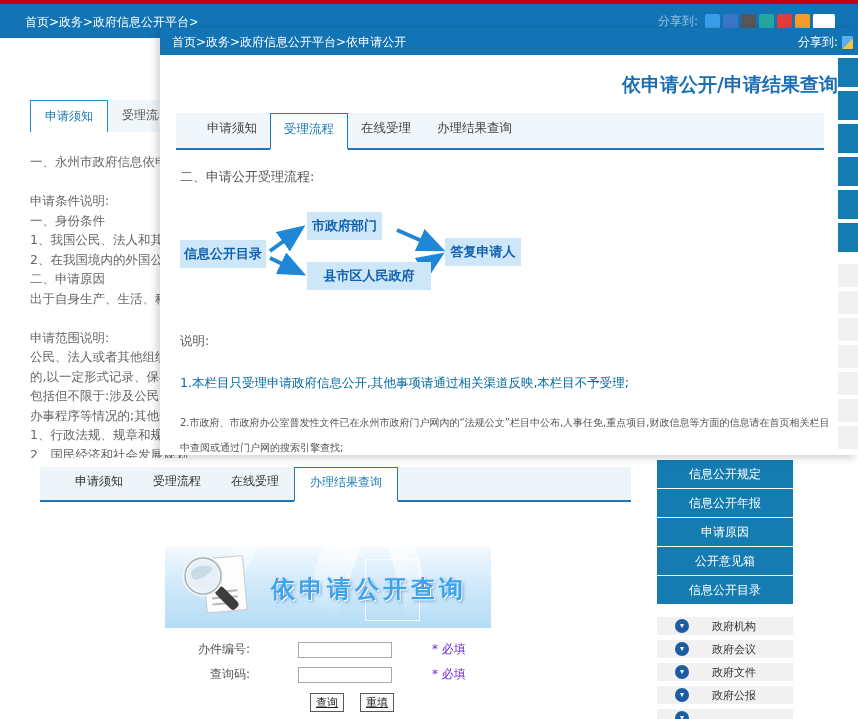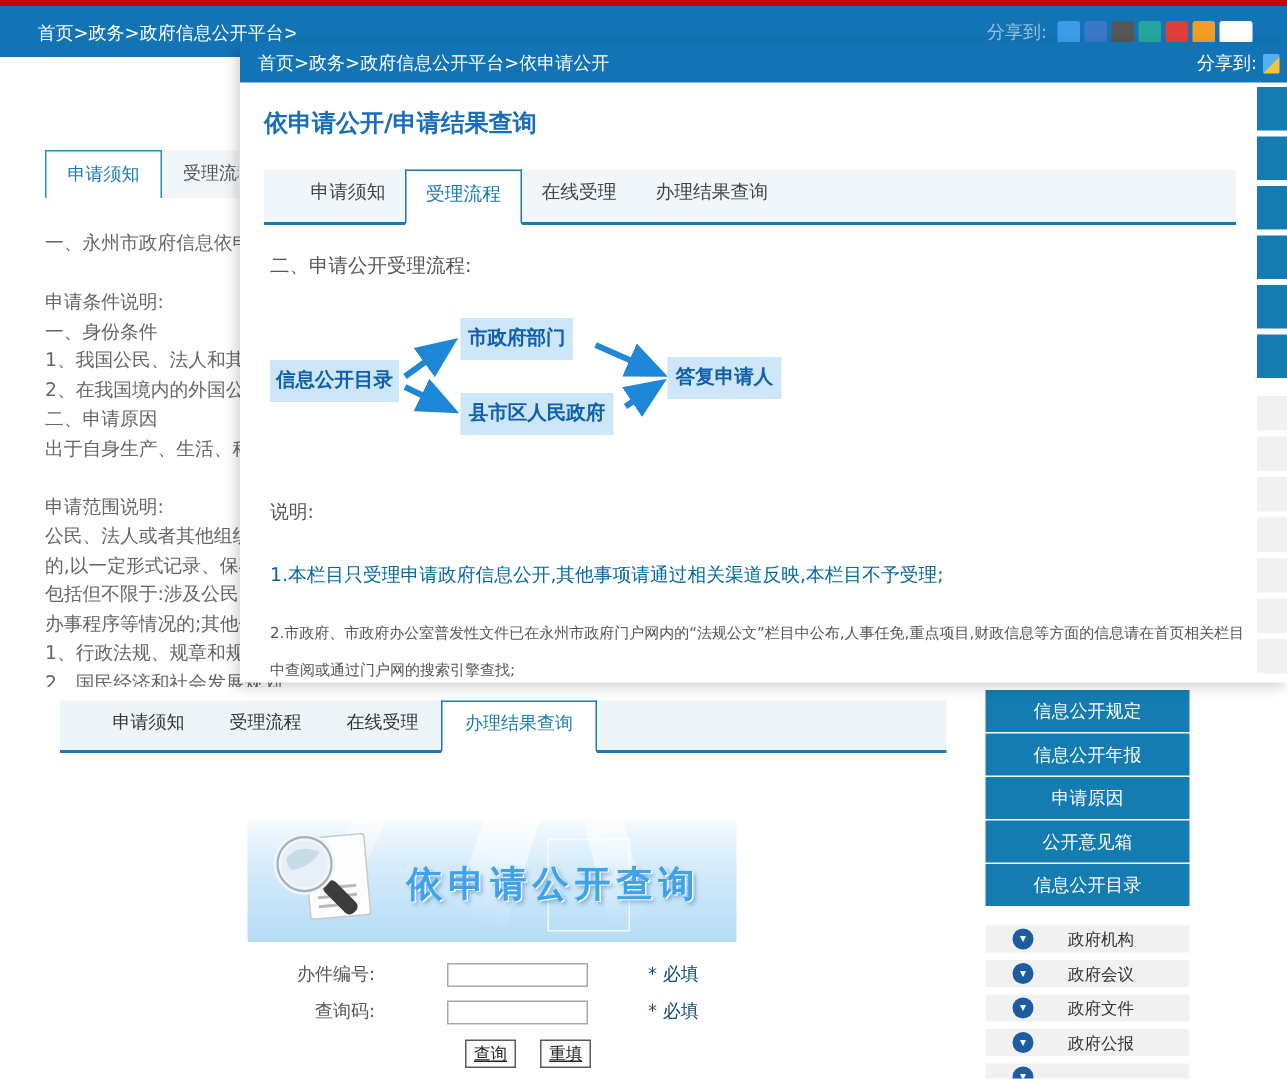--- a/index.html
+++ b/index.html
@@ -46,21 +46,21 @@
   .banner-ic { position:absolute; left:12px; top:5px; }
   .banner-title { position:absolute; left:106px; top:26px; font-size:24px; font-weight:bold;
                   color:#3fa3e9; letter-spacing:4px; white-space:nowrap;
                   text-shadow:1px 1px 0 #fff, 2px 2px 3px rgba(35,110,180,.55); }
 
   
   .qform { position:absolute; left:170px; top:641px; z-index:1; }
   .frow { display:flex; align-items:center; margin-bottom:8px; }
   .flabel { width:80px; text-align:right; font-size:12px; color:#555; }
   .finput { margin-left:48px; width:94px; height:16px; border:1px solid #a9a9a9; font-size:12px; padding:0 2px; }
-  .freq { margin-left:40px; font-size:12px; color:#0c4a6e; }
+  .freq { margin-left:40px; font-size:12px; color:#6d28d9; }
   .fbtns { padding-left:140px; margin-top:3px; }
   .fbtn { font-size:11px; font-family:inherit; border:1px solid #5a5a5a; background:#fbfbfb; color:#222;
           text-decoration:underline; padding:1px 5px; margin-right:11px; cursor:pointer; }
 
   
   .sidebar { position:absolute; left:657px; top:460px; width:136px; z-index:1; }
   .sb-btn { height:28px; line-height:28px; background:#147cb1; color:#fff; font-size:12px;
             text-align:center; margin-bottom:1px; cursor:pointer; }
   .sb-acc { margin-top:13px; }
   .acc-row { height:18px; background:#f1f1f1; margin-bottom:5px; display:flex; align-items:center; cursor:pointer; }
@@ -70,34 +70,34 @@
 
   
   .overlay { position:absolute; left:160px; top:28px; width:698px; height:427px; background:#fff;
              z-index:10; box-shadow:-3px 3px 8px rgba(0,0,0,.18); }
   .ov-header { position:absolute; top:0; left:0; width:100%; height:27px; background:#1274b5; }
   .ov-crumb { position:absolute; left:12px; top:6px; font-size:12px; color:#fff; cursor:pointer; }
   .ov-share { position:absolute; right:5px; top:6px; display:flex; align-items:center; gap:4px; }
   .ov-share-lbl { font-size:12px; color:#fff; }
   .ov-share-ic { width:11px; height:13px; border-radius:1px; cursor:pointer;
                  background:linear-gradient(135deg,#5ab0ef 55%,#f7c23c 55%); }
-  .ov-title { position:absolute; top:44px; left:16px; width:678px; text-align:left;
-              font-size:16px; font-weight:bold; color:#1a6eb5; }
+  .ov-title { position:absolute; top:44px; left:0; width:678px; text-align:right;
+              font-size:19px; font-weight:bold; color:#1a6eb5; }
   .ov-tabs { position:absolute; left:16px; top:85px; width:648px; display:flex;
              background:#f0f6fa; border-bottom:2px solid #1a7ab5; padding-left:18px; }
   .ov-tab { font-size:12.5px; color:#444; padding:7px 13px 6px; white-space:nowrap; cursor:pointer; }
   .ov-tab.active { background:#fff; border:1px solid #1a7ab5; border-bottom:2px solid #fff;
                    margin-bottom:-2px; color:#1a7ab5; padding-bottom:10px; }
   .ov-heading { position:absolute; left:20px; top:140px; font-size:13px; color:#555; }
   .flow { position:absolute; left:10px; top:175px; width:380px; height:95px; }
   .fbox { position:absolute; height:28px; line-height:28px; text-align:center; background:#cde7f8;
           color:#1060ae; font-size:13px; font-weight:bold; }
   .fb-start  { left:10px;  top:37px; width:86px; }
   .fb-top    { left:137px; top:9px;  width:75px; }
-  .fb-bottom { left:137px; top:59px; width:102px; }
+  .fb-bottom { left:137px; top:59px; width:124px; }
   .fb-end    { left:275px; top:35px; width:76px; }
   .flow svg { position:absolute; left:0; top:0; }
   .ov-note-title { position:absolute; left:20px; top:305px; font-size:12.5px; color:#555; }
   .ov-note1 { position:absolute; left:20px; top:347px; font-size:12.5px; color:#0369a1; width:650px; }
   .ov-note2 { position:absolute; left:20px; top:382px; font-size:10px; color:#555; width:650px; line-height:25px; }
   .ov-side { position:absolute; left:678px; top:30px; width:130px; }
   .ov-side .blue { height:29px; background:#147cb1; margin-bottom:4px; cursor:pointer; }
   .ov-side2 { position:absolute; left:678px; top:236px; width:130px; }
   .ov-side2 .gray { height:23px; background:#f1f1f1; margin-bottom:4px; cursor:pointer; }
 </style>

